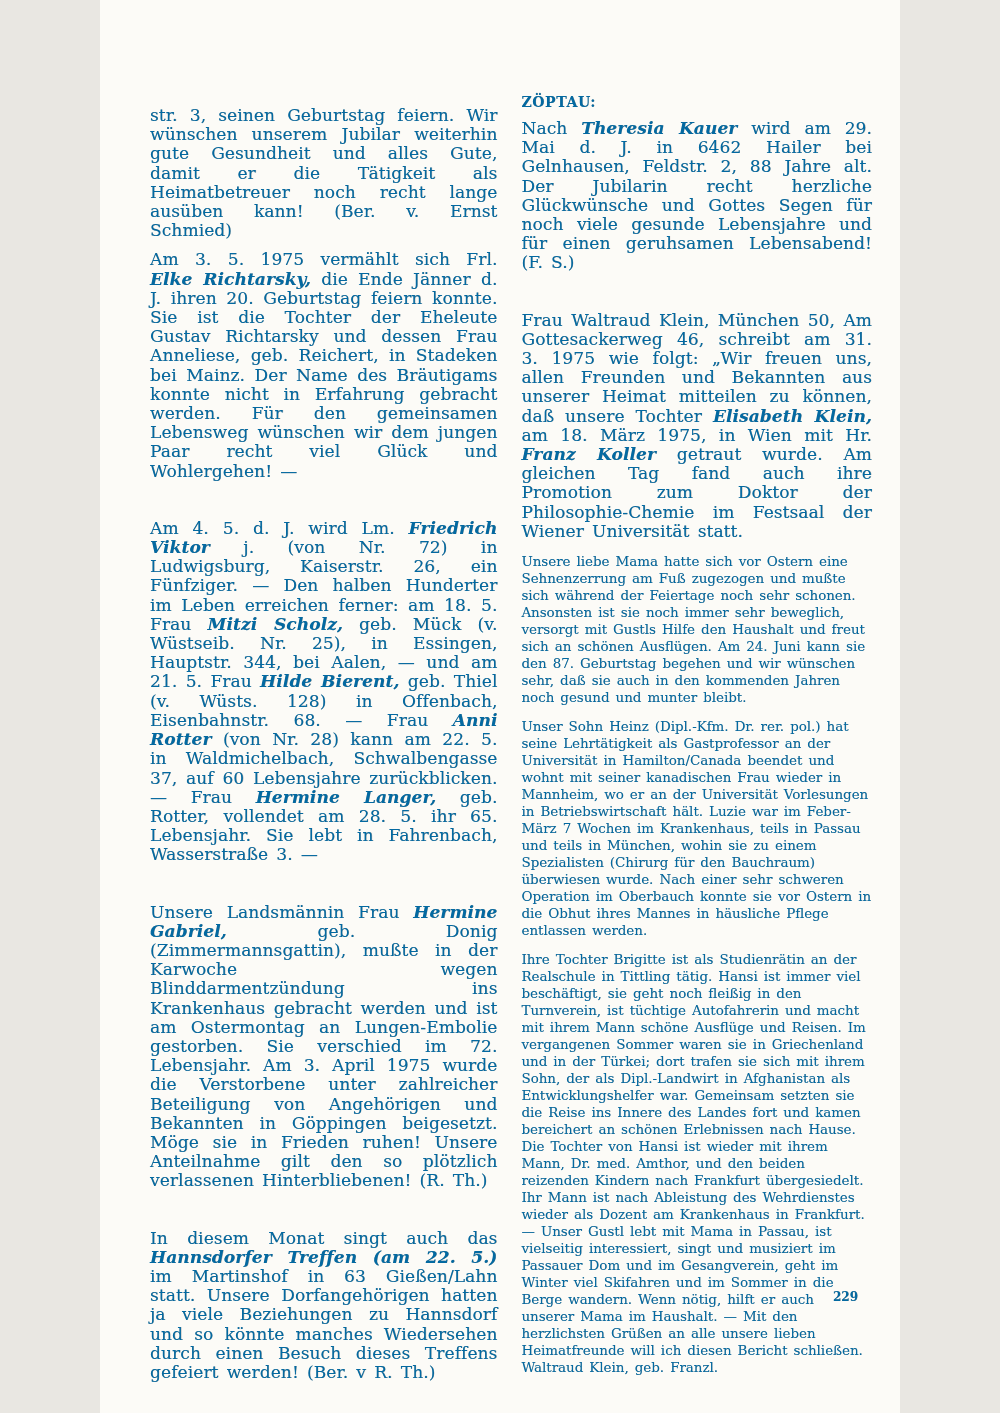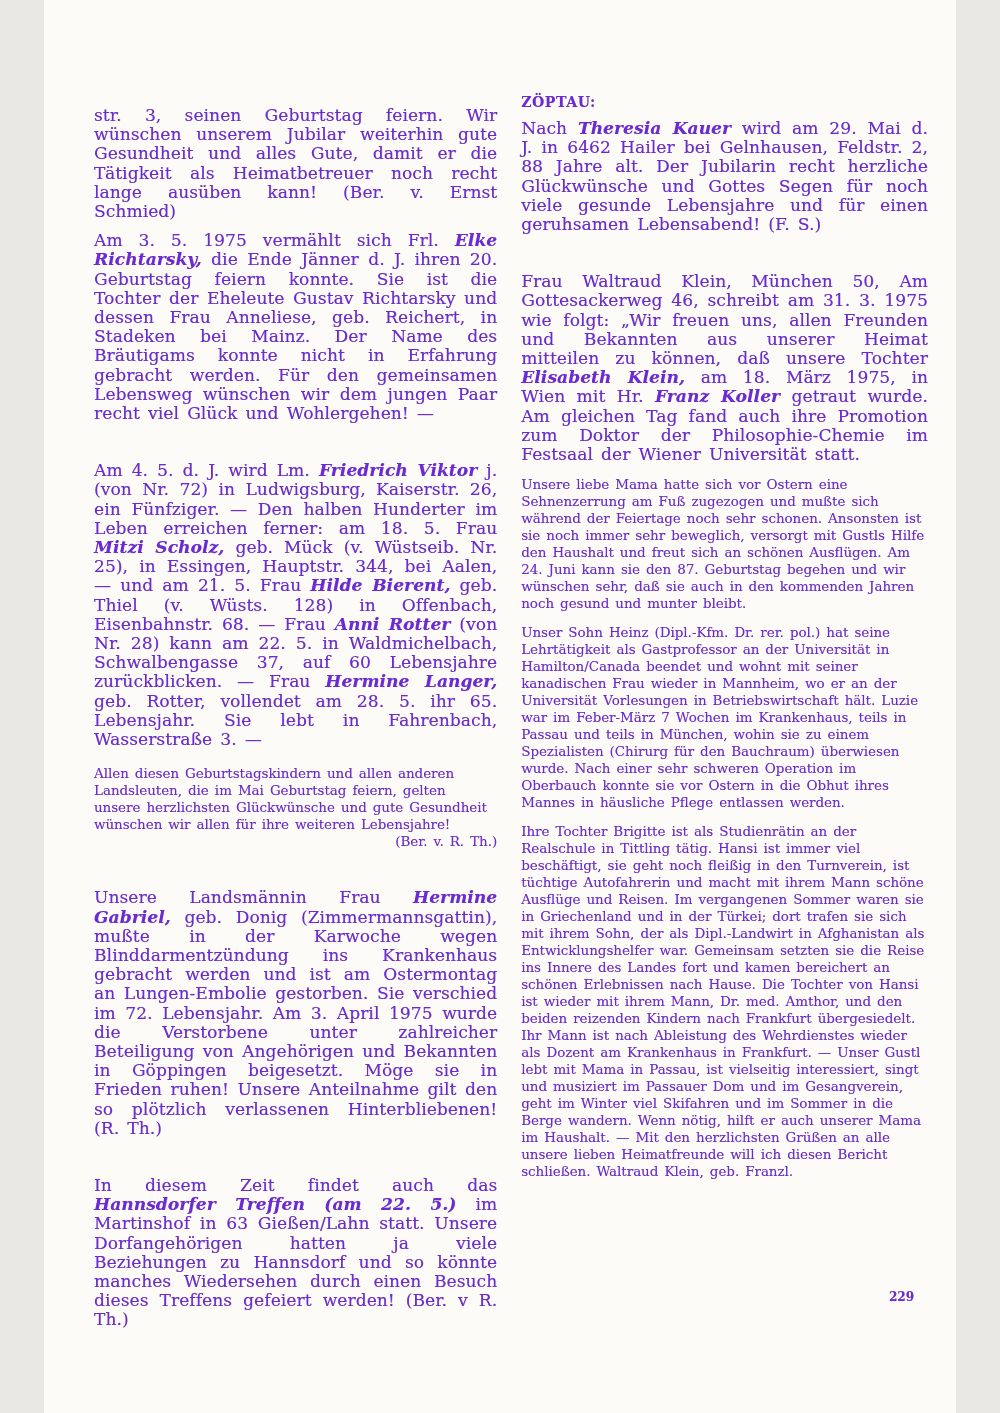--- a/index.html
+++ b/index.html
@@ -1,21 +1,21 @@
 <!DOCTYPE html>
 <html><head>
 <meta charset="utf-8">
 <style>
   html,body { margin:0; padding:0; background:#e9e7e2; }
   .page {
     position:relative;
-    width:912px; height:1413px;
+    width:800px; height:1413px;
     margin:0 auto;
     background:#fcfbf7;
-    color:#6d28d9;
+    color:#0369a1;
     font-family:"DejaVu Serif","Liberation Serif",serif;
     overflow:hidden;
   }
   .columns {
     display:flex;
     padding:94px 28px 0 50px;
     gap:24px;
     box-sizing:border-box;
   }
   .col { box-sizing:border-box; }
@@ -66,23 +66,22 @@
 </style>
 </head>
 <body>
 
 <div class="page">
   <div class="columns">
     <div class="col col-left" id="col-left">
         <p class="para"><span>str. 3, seinen Geburtstag feiern. Wir wünschen unserem Jubilar weiterhin gute Gesundheit und alles Gute, damit er die Tätigkeit als Heimatbetreuer noch recht lange ausüben kann! (Ber. v. Ernst Schmied)</span></p>
         <p class="para"><span>Am 3. 5. 1975 vermählt sich Frl. </span><b>Elke Richtarsky,</b><span> die Ende Jänner d. J. ihren 20. Geburtstag feiern konnte. Sie ist die Tochter der Eheleute Gustav Richtarsky und dessen Frau Anneliese, geb. Reichert, in Stadeken bei Mainz. Der Name des Bräutigams konnte nicht in Erfahrung gebracht werden. Für den gemeinsamen Lebensweg wünschen wir dem jungen Paar recht viel Glück und Wohlergehen! —</span></p>
         <p class="para space-before"><span>Am 4. 5. d. J. wird Lm. </span><b>Friedrich Viktor</b><span> j. (von Nr. 72) in Ludwigsburg, Kaiserstr. 26, ein Fünfziger. — Den halben Hunderter im Leben erreichen ferner: am 18. 5. Frau </span><b>Mitzi Scholz,</b><span> geb. Mück (v. Wüstseib. Nr. 25), in Essingen, Hauptstr. 344, bei Aalen, — und am 21. 5. Frau </span><b>Hilde Bierent,</b><span> geb. Thiel (v. Wüsts. 128) in Offenbach, Eisenbahnstr. 68. — Frau </span><b>Anni Rotter</b><span> (von Nr. 28) kann am 22. 5. in Waldmichelbach, Schwalbengasse 37, auf 60 Lebensjahre zurückblicken. — Frau </span><b>Hermine Langer,</b><span> geb. Rotter, vollendet am 28. 5. ihr 65. Lebensjahr. Sie lebt in Fahrenbach, Wasserstraße 3. —</span></p>
-        <p class="small space-before"><span>Allen diesen Geburtstagskindern und allen anderen Landsleuten, die im Mai Geburtstag feiern, gelten unsere herzlichsten Glückwünsche und gute Gesundheit wünschen wir allen für ihre weiteren Lebensjahre!</span><span class="tail-right">(Ber. v. R. Th.)</span></p>
         <p class="para space-before"><span>Unsere Landsmännin Frau </span><b>Hermine Gabriel,</b><span> geb. Donig (Zimmermannsgattin), mußte in der Karwoche wegen Blinddarmentzündung ins Krankenhaus gebracht werden und ist am Ostermontag an Lungen-Embolie gestorben. Sie verschied im 72. Lebensjahr. Am 3. April 1975 wurde die Verstorbene unter zahlreicher Beteiligung von Angehörigen und Bekannten in Göppingen beigesetzt. Möge sie in Frieden ruhen! Unsere Anteilnahme gilt den so plötzlich verlassenen Hinterbliebenen! (R. Th.)</span></p>
-        <p class="para space-before"><span>In diesem Zeit findet auch das </span><b>Hannsdorfer Treffen (am 22. 5.)</b><span> im Martinshof in 63 Gießen/Lahn statt. Unsere Dorfangehörigen hatten ja viele Beziehungen zu Hannsdorf und so könnte manches Wiedersehen durch einen Besuch dieses Treffens gefeiert werden! (Ber. v R. Th.)</span></p>
+        <p class="para space-before"><span>In diesem Monat singt auch das </span><b>Hannsdorfer Treffen (am 22. 5.)</b><span> im Martinshof in 63 Gießen/Lahn statt. Unsere Dorfangehörigen hatten ja viele Beziehungen zu Hannsdorf und so könnte manches Wiedersehen durch einen Besuch dieses Treffens gefeiert werden! (Ber. v R. Th.)</span></p>
       </div>
     <div class="col col-right">
       <div class="heading">ZÖPTAU:</div>
       <div id="col-right-paras">
           <p class="para"><span>Nach </span><b>Theresia Kauer</b><span> wird am 29. Mai d. J. in 6462 Hailer bei Gelnhausen, Feldstr. 2, 88 Jahre alt. Der Jubilarin recht herzliche Glückwünsche und Gottes Segen für noch viele gesunde Lebensjahre und für einen geruhsamen Lebensabend! (F. S.)</span></p>
           <p class="para space-before"><span>Frau Waltraud Klein, München 50, Am Gottesackerweg 46, schreibt am 31. 3. 1975 wie folgt: „Wir freuen uns, allen Freunden und Bekannten aus unserer Heimat mitteilen zu können, daß unsere Tochter </span><b>Elisabeth Klein,</b><span> am 18. März 1975, in Wien mit Hr. </span><b>Franz Koller</b><span> getraut wurde. Am gleichen Tag fand auch ihre Promotion zum Doktor der Philosophie-Chemie im Festsaal der Wiener Universität statt.</span></p>
           <p class="small"><span>Unsere liebe Mama hatte sich vor Ostern eine Sehnenzerrung am Fuß zugezogen und mußte sich während der Feiertage noch sehr schonen. Ansonsten ist sie noch immer sehr beweglich, versorgt mit Gustls Hilfe den Haushalt und freut sich an schönen Ausflügen. Am 24. Juni kann sie den 87. Geburtstag begehen und wir wünschen sehr, daß sie auch in den kommenden Jahren noch gesund und munter bleibt.</span></p>
           <p class="small"><span>Unser Sohn Heinz (Dipl.-Kfm. Dr. rer. pol.) hat seine Lehrtätigkeit als Gastprofessor an der Universität in Hamilton/Canada beendet und wohnt mit seiner kanadischen Frau wieder in Mannheim, wo er an der Universität Vorlesungen in Betriebswirtschaft hält. Luzie war im Feber-März 7 Wochen im Krankenhaus, teils in Passau und teils in München, wohin sie zu einem Spezialisten (Chirurg für den Bauchraum) überwiesen wurde. Nach einer sehr schweren Operation im Oberbauch konnte sie vor Ostern in die Obhut ihres Mannes in häusliche Pflege entlassen werden.</span></p>
           <p class="small"><span>Ihre Tochter Brigitte ist als Studienrätin an der Realschule in Tittling tätig. Hansi ist immer viel beschäftigt, sie geht noch fleißig in den Turnverein, ist tüchtige Autofahrerin und macht mit ihrem Mann schöne Ausflüge und Reisen. Im vergangenen Sommer waren sie in Griechenland und in der Türkei; dort trafen sie sich mit ihrem Sohn, der als Dipl.-Landwirt in Afghanistan als Entwicklungshelfer war. Gemeinsam setzten sie die Reise ins Innere des Landes fort und kamen bereichert an schönen Erlebnissen nach Hause. Die Tochter von Hansi ist wieder mit ihrem Mann, Dr. med. Amthor, und den beiden reizenden Kindern nach Frankfurt übergesiedelt. Ihr Mann ist nach Ableistung des Wehrdienstes wieder als Dozent am Krankenhaus in Frankfurt. — Unser Gustl lebt mit Mama in Passau, ist vielseitig interessiert, singt und musiziert im Passauer Dom und im Gesangverein, geht im Winter viel Skifahren und im Sommer in die Berge wandern. Wenn nötig, hilft er auch unserer Mama im Haushalt. — Mit den herzlichsten Grüßen an alle unsere lieben Heimatfreunde will ich diesen Bericht schließen. Waltraud Klein, geb. Franzl.</span></p>
         </div>

